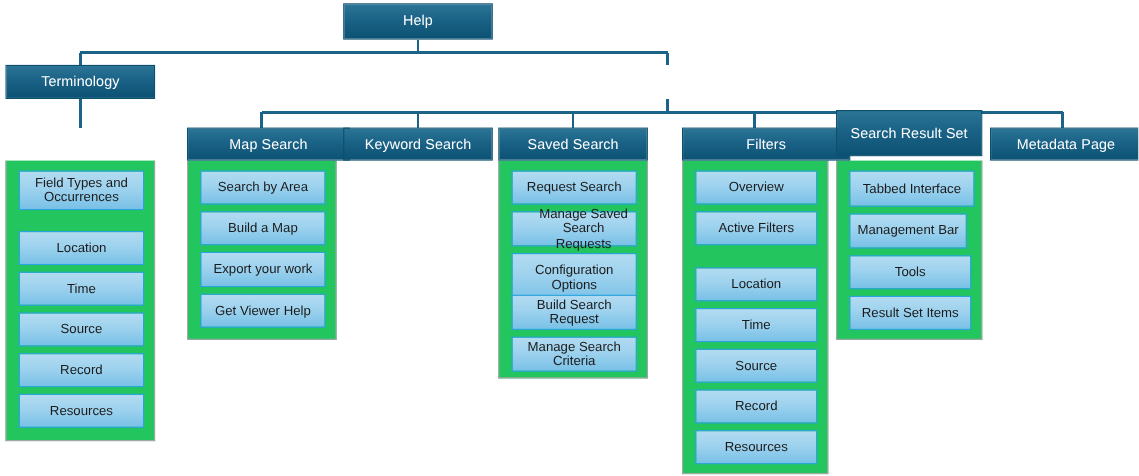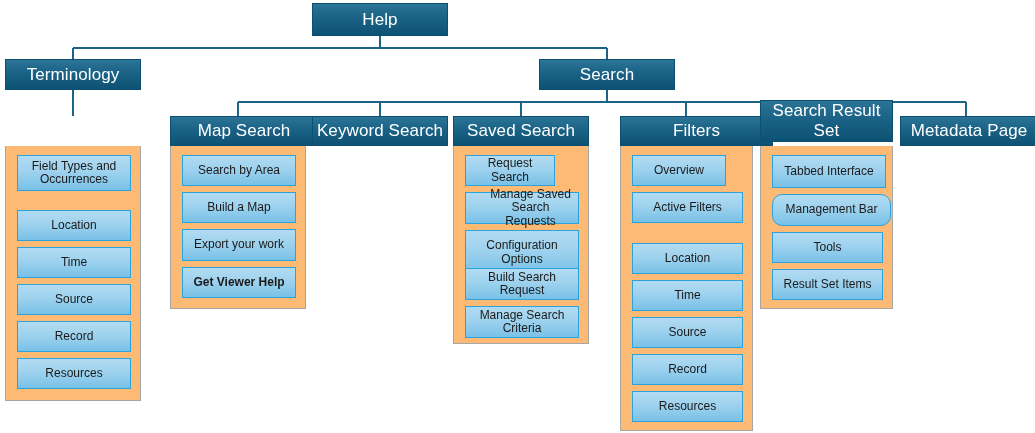--- a/index.html
+++ b/index.html
@@ -33,33 +33,33 @@
 
   
   .node {
     position: absolute;
     box-sizing: border-box;
     display: flex;
     align-items: center;
     justify-content: center;
     text-align: center;
     color: #ffffff;
-    font-size: 17px;
+    font-size: 13px;
     line-height: 1.15;
     letter-spacing: 0.1px;
     background: linear-gradient(to bottom, #2d7596 0%, #1b6387 42%, #0c5274 100%);
     border: 1px solid #0d4f6e;
     z-index: 3;
   }
 
   
   .panel {
     position: absolute;
     box-sizing: border-box;
-    background: #fdba74;
+    background: #22c55e;
     border: 1px solid #a6a6a6;
     border-top: none;
     z-index: 2;
     padding: 0;
   }
   .panel-inner {
     position: relative;
     width: 100%;
     height: 100%;
   }
@@ -108,23 +108,20 @@
   </svg>
 
   <div class="node" style="left:312px; top:3px; width:136px; height:33px;">
     <span>Help</span>
   </div>
 
   <div class="node" style="left:5px; top:59px; width:136px; height:31px;">
     <span>Terminology</span>
   </div>
 
-  <div class="node" style="left:539px; top:59px; width:136px; height:31px;">
-    <span>Search</span>
-  </div>
 
   <div class="panel" style="left:5px; top:146px; width:136px; height:255px;">
     <div class="panel-inner">
       <div class="item" style="left:11px; top:9px; width:114px; height:36px;">
         <span>Field Types and Occurrences</span>
       </div>
       <div class="item" style="left:11px; top:64px; width:114px; height:31px;">
         <span>Location</span>
       </div>
       <div class="item" style="left:11px; top:101px; width:114px; height:31px;">
@@ -149,36 +146,36 @@
     <div class="panel-inner">
       <div class="item" style="left:11px; top:9px; width:114px; height:31px;">
         <span>Search by Area</span>
       </div>
       <div class="item" style="left:11px; top:46px; width:114px; height:31px;">
         <span>Build a Map</span>
       </div>
       <div class="item" style="left:11px; top:83px; width:114px; height:32px;">
         <span>Export your work</span>
       </div>
-      <div class="item" style="left:11px; top:121px; width:114px; height:31px;font-weight:bold;">
+      <div class="item" style="left:11px; top:121px; width:114px; height:31px;">
         <span>Get Viewer Help</span>
       </div>
     </div>
   </div>
 
   <div class="node" style="left:312px; top:116px; width:136px; height:30px;">
     <span>Keyword Search</span>
   </div>
 
   <div class="node" style="left:453px; top:116px; width:136px; height:30px;">
     <span>Saved Search</span>
   </div>
   <div class="panel" style="left:453px; top:146px; width:136px; height:198px;">
     <div class="panel-inner">
-      <div class="item" style="left:11px; top:9px; width:90px; height:31px;">
+      <div class="item" style="left:11px; top:9px; width:114px; height:31px;">
         <span>Request Search</span>
       </div>
       <div class="item" style="left:11px; top:46px; width:114px; height:32px;padding-left:17px;">
         <span>Manage Saved Search Requests</span>
       </div>
       <div class="item" style="left:11px; top:84px; width:114px; height:45px;">
         <span>Configuration Options</span>
       </div>
       <div class="item" style="left:11px; top:122px; width:114px; height:32px;">
         <span>Build Search Request</span>
@@ -187,21 +184,21 @@
         <span>Manage Search Criteria</span>
       </div>
     </div>
   </div>
 
   <div class="node" style="left:620px; top:116px; width:153px; height:30px;">
     <span>Filters</span>
   </div>
   <div class="panel" style="left:620px; top:146px; width:133px; height:285px;">
     <div class="panel-inner">
-      <div class="item" style="left:11px; top:9px; width:94px; height:31px;">
+      <div class="item" style="left:11px; top:9px; width:111px; height:31px;">
         <span>Overview</span>
       </div>
       <div class="item" style="left:11px; top:46px; width:111px; height:31px;">
         <span>Active Filters</span>
       </div>
       <div class="item" style="left:11px; top:97px; width:111px; height:31px;">
         <span>Location</span>
       </div>
       <div class="item" style="left:11px; top:134px; width:111px; height:31px;">
         <span>Time</span>
@@ -219,21 +216,21 @@
   </div>
 
   <div class="node" style="left:760px; top:100px; width:133px; height:42px;">
     <span>Search Result Set</span>
   </div>
   <div class="panel" style="left:760px; top:146px; width:133px; height:163px;">
     <div class="panel-inner">
       <div class="item" style="left:11px; top:9px; width:114px; height:33px;">
         <span>Tabbed Interface</span>
       </div>
-      <div class="item" style="left:11px; top:48px; width:119px; height:32px;border-radius:10px;">
+      <div class="item" style="left:11px; top:48px; width:107px; height:32px;">
         <span>Management Bar</span>
       </div>
       <div class="item" style="left:11px; top:86px; width:111px; height:31px;">
         <span>Tools</span>
       </div>
       <div class="item" style="left:11px; top:123px; width:111px; height:31px;">
         <span>Result Set Items</span>
       </div>
     </div>
   </div>

